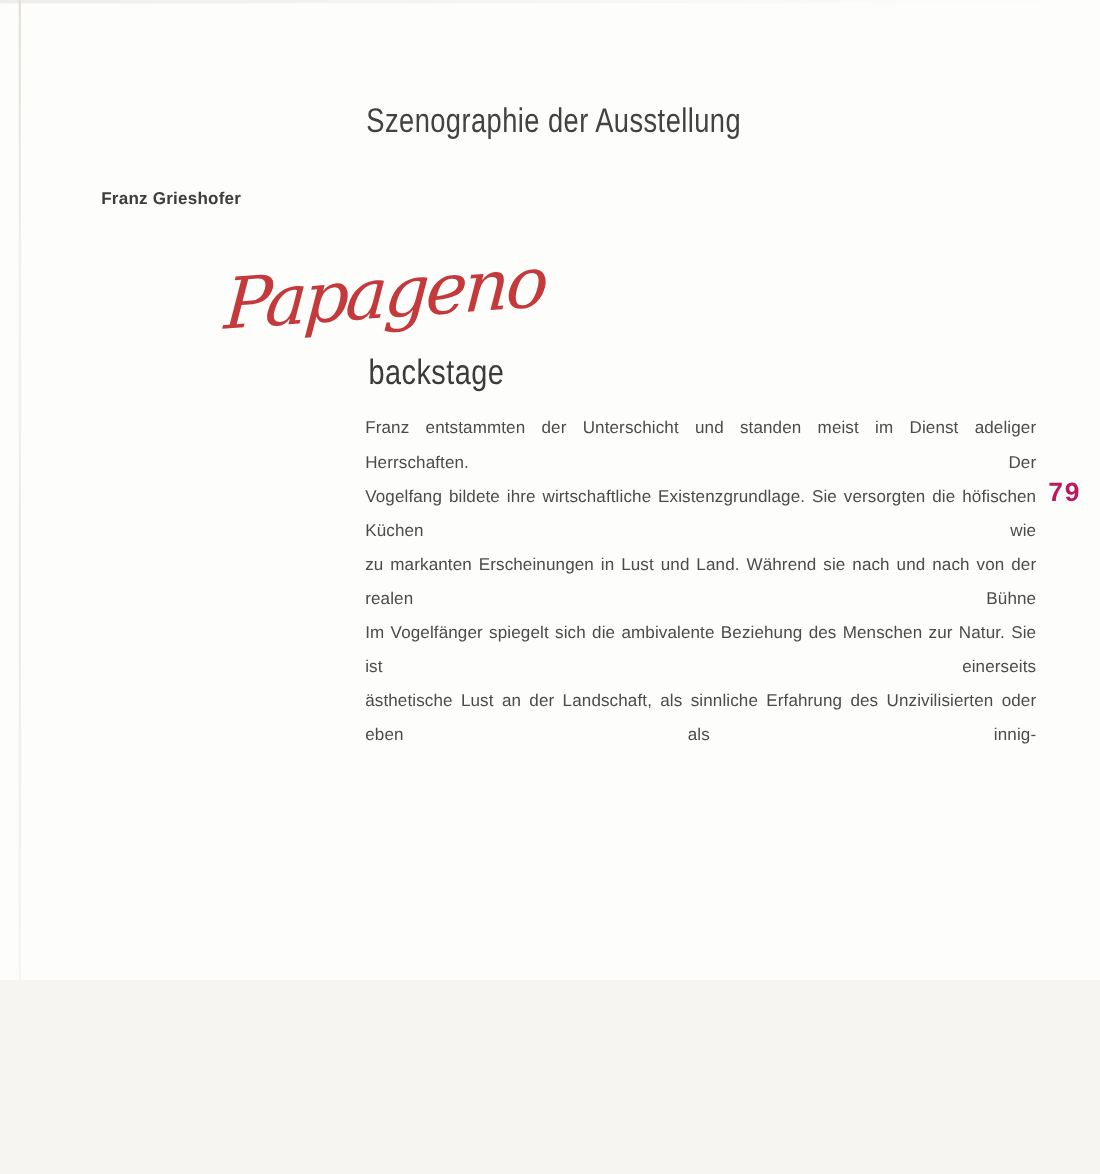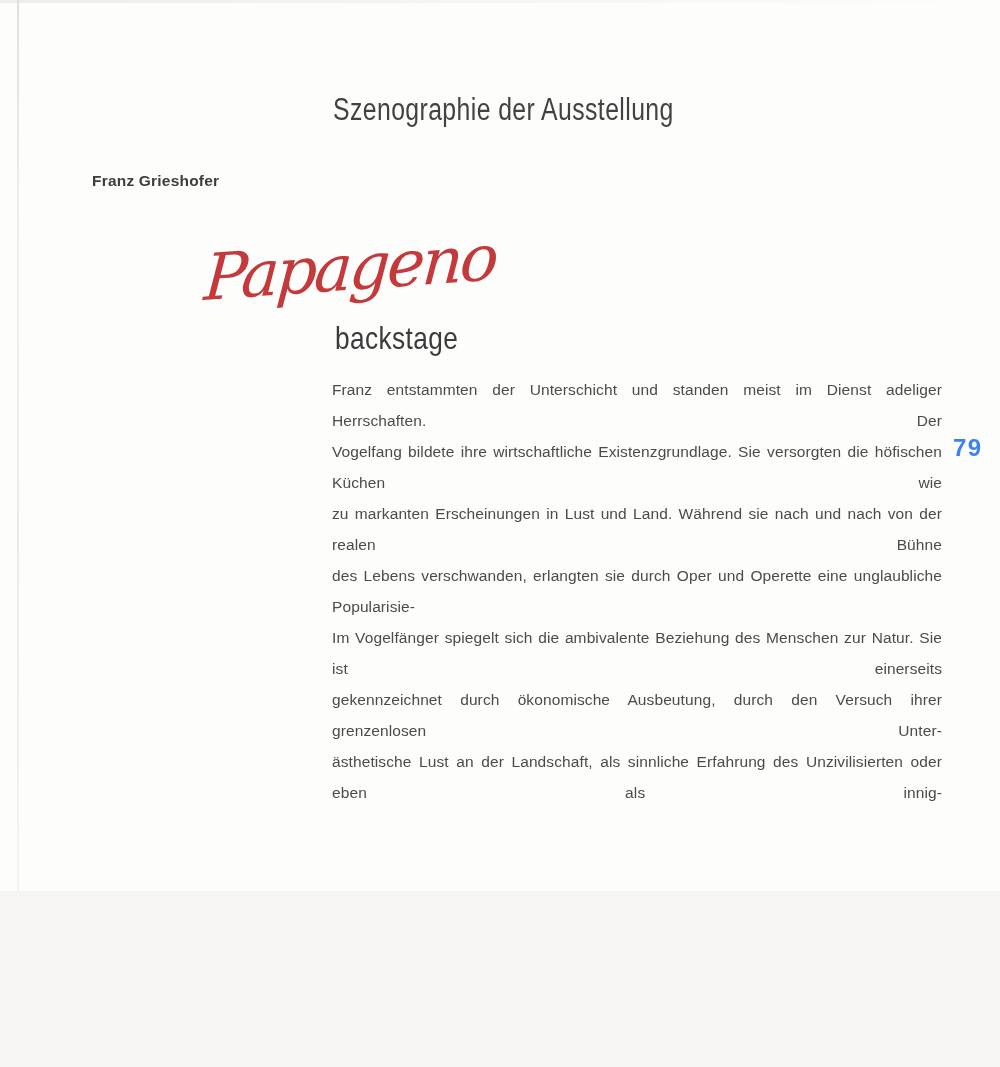--- a/index.html
+++ b/index.html
@@ -103,21 +103,21 @@
   .line.last {
     text-align: left;
     text-align-last: left;
   }
   .page-number {
     position: absolute;
     left: 953px;
     top: 434px;
     font-size: 24px;
     font-weight: 600;
-    color: #3b82f6;
+    color: #be185d;
     letter-spacing: 1.5px;
   }
 </style>
 </head>
 <body>
 
 <div class="page">
   <div class="scan-edge-left"></div>
   <div class="scan-edge-top"></div>
 
@@ -125,25 +125,23 @@
   <div class="author">Franz Grieshofer</div>
 
   <div class="title-script" style="color: rgb(196, 58, 60);">Papageno</div>
   <div class="title-sub">backstage</div>
 
   <div class="body-text">
     <div class="paragraph">
       <div class="line">Franz entstammten der Unterschicht und standen meist im Dienst adeliger Herrschaften. Der</div>
       <div class="line">Vogelfang bildete ihre wirtschaftliche Existenzgrundlage. Sie versorgten die höfischen Küchen wie</div>
       <div class="line">zu markanten Erscheinungen in Lust und Land. Während sie nach und nach von der realen Bühne</div>
-      <div class="line">des Lebens verschwanden, erlangten sie durch Oper und Operette eine unglaubliche Popularisie-</div>
     </div>
     <div class="paragraph">
       <div class="line">Im Vogelfänger spiegelt sich die ambivalente Beziehung des Menschen zur Natur. Sie ist einerseits</div>
-      <div class="line">gekennzeichnet durch ökonomische Ausbeutung, durch den Versuch ihrer grenzenlosen Unter-</div>
       <div class="line">ästhetische Lust an der Landschaft, als sinnliche Erfahrung des Unzivilisierten oder eben als innig-</div>
 
     </div>
 
   </div>
 
   <div class="page-number">79</div>
 </div>
 
 </body></html>

